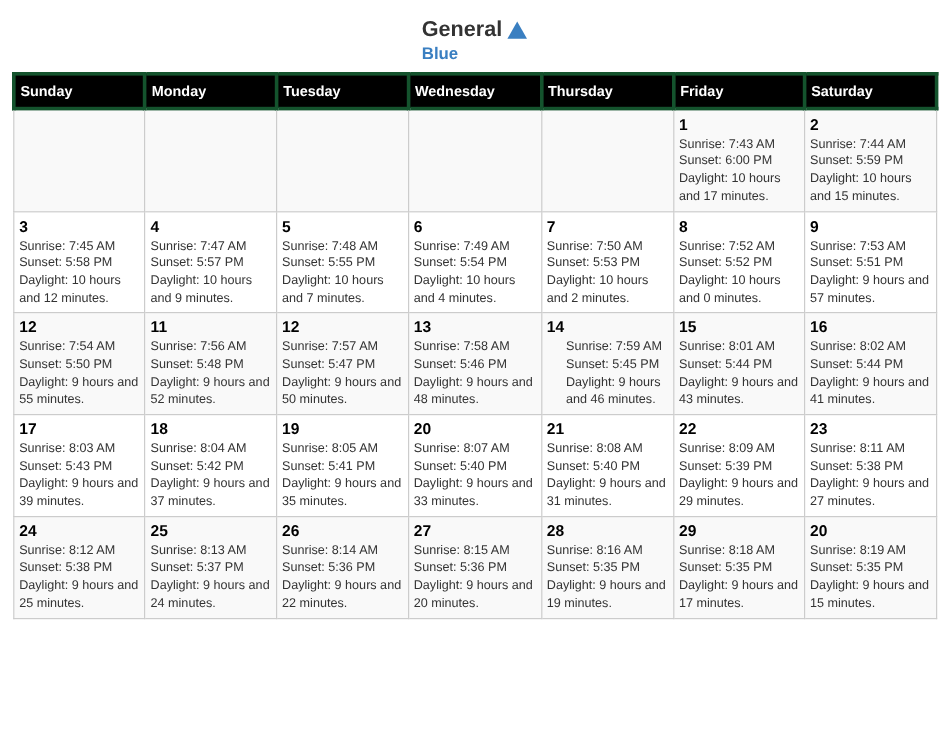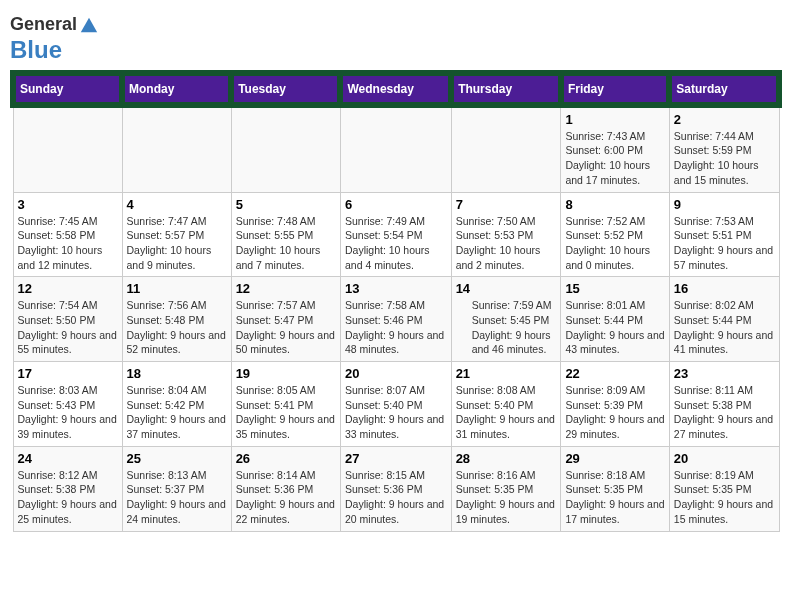--- a/index.html
+++ b/index.html
@@ -6,21 +6,21 @@
     body {
       font-family: Arial, sans-serif;
       background: #fff;
       width: 792px;
       min-height: 612px;
       padding: 10px;
     }
     .header-area {
       display: flex;
       align-items: flex-start;
-      justify-content: flex-start;
+      justify-content: center;
       margin-bottom: 6px;
     }
     .logo {
       display: flex;
       align-items: center;
       margin-top: 4px;
     }
     .title-block {
       text-align: right;
     }
@@ -33,27 +33,27 @@
     .subtitle {
       font-size: 16px;
       color: #333;
     }
     table {
       width: 100%;
       border-collapse: collapse;
       font-size: 11px;
     }
     thead tr th {
-      background-color: #4c1d95;
+      background-color: #000000;
       color: #fff;
       padding: 6px 4px;
       text-align: left;
       font-size: 12px;
       font-weight: bold;
-      border: 6px solid #14532d;
+      border: 3px solid #14532d;
     }
     tbody tr td {
       border: 1px solid #ccc;
       padding: 4px;
       vertical-align: top;
       width: 113px;
       min-height: 80px;
       background: #fff;
     }
     tbody tr:nth-child(odd) td {
@@ -80,21 +80,21 @@
 </head>
 <body>
 
 <div class="header-area">
   <div class="logo">
     <div>
       <span style="font-size:18px;font-weight:bold;color:#333;">General</span><svg style="width:20px;height:20px;vertical-align:middle;margin-left:2px;" viewBox="0 0 22 22">
           <polygon points="11,2 20,18 2,18" fill="#3a7fc1"></polygon>
         </svg>
       <br>
-      <span style="font-size:24px;font-weight:bold;color:#3a7fc1;">Blue</span>
+      <span style="font-size:14px;font-weight:bold;color:#3a7fc1;">Blue</span>
     </div>
   </div>
   <div class="title-block">
     <div class="main-title"></div>
     <div class="subtitle"></div>
   </div>
 </div>
 
 <table>
   <thead>

